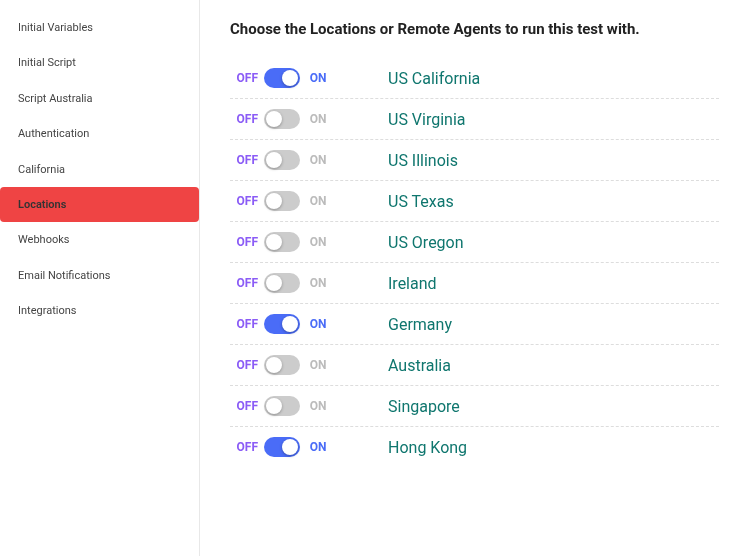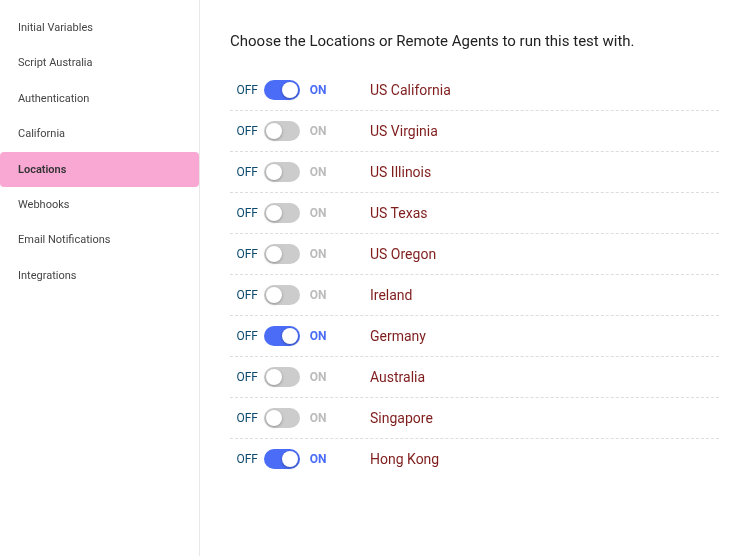--- a/index.html
+++ b/index.html
@@ -21,39 +21,38 @@
       border-right: 1px solid #e8e8e8;
     }
     .sidebar-item {
       padding: 10px 18px;
       cursor: pointer;
       color: #444;
       font-size: 11px;
       line-height: 1.4;
     }
     .sidebar-item.active {
-      background: #f9a8d4;
+      background: #ef4444;
       font-weight: 600;
       color: #333;
       border-radius: 4px;
     }
 
     
     .main {
       flex: 1;
       padding: 20px 30px;
       overflow-y: auto;
     }
 
     .main-title {
       font-size: 15px;
-      font-weight: 400;
+      font-weight: 700;
       color: #222;
       margin-bottom: 20px;
-      margin-top: 12px;
     }
 
     
     .location-row {
       display: flex;
       align-items: center;
       padding: 10px 0;
       border-bottom: 1px dashed #ddd;
     }
     .location-row:last-child {
@@ -62,22 +61,22 @@
 
     .toggle-group {
       display: flex;
       align-items: center;
       width: 130px;
       min-width: 130px;
     }
 
     .toggle-label-off {
       font-size: 12px;
-      font-weight: 400;
-      color: #0c4a6e;
+      font-weight: 700;
+      color: #8b5cf6;
       margin-right: 6px;
       width: 28px;
       text-align: right;
     }
     .toggle-label-on {
       font-size: 12px;
       font-weight: 700;
       margin-left: 6px;
       width: 24px;
       text-align: center;
@@ -115,30 +114,31 @@
       transition: left 0.2s;
     }
     .toggle-switch.on .toggle-knob {
       left: 18px;
     }
     .toggle-switch.off .toggle-knob {
       left: 2px;
     }
 
     .location-name {
-      font-size: 14px;
-      color: #7f1d1d;
-      margin-left: 10px;
+      font-size: 16px;
+      color: #0f766e;
+      margin-left: 28px;
     }
   </style>
 </head>
 <body>
 
 <div class="sidebar">
 <div class="sidebar-item">Initial Variables</div>
+    <div class="sidebar-item">Initial Script</div>
     <div class="sidebar-item">Script Australia</div>
     <div class="sidebar-item">Authentication</div>
     <div class="sidebar-item">California</div>
     <div class="sidebar-item active">Locations</div>
     <div class="sidebar-item">Webhooks</div>
     <div class="sidebar-item">Email Notifications</div>
     <div class="sidebar-item">Integrations</div>
   </div>
 
 <div class="main">

